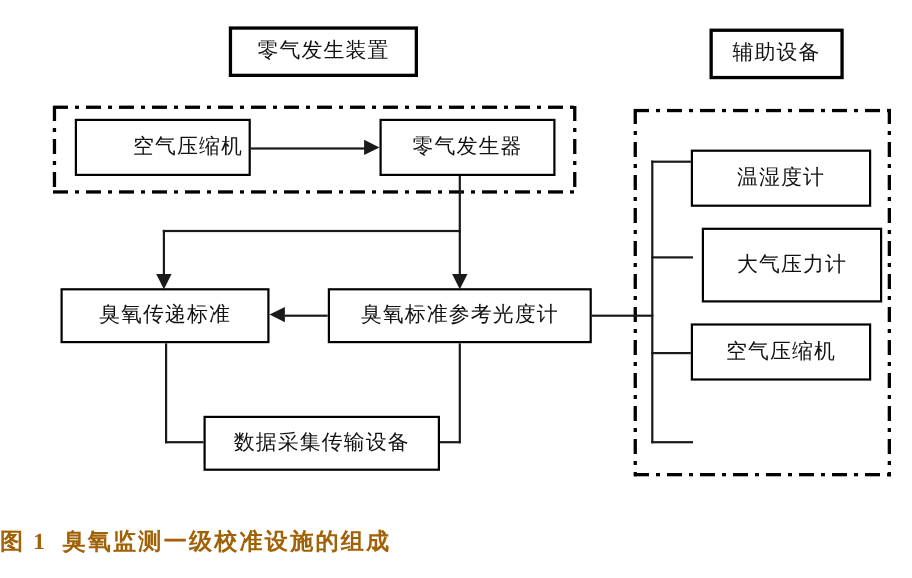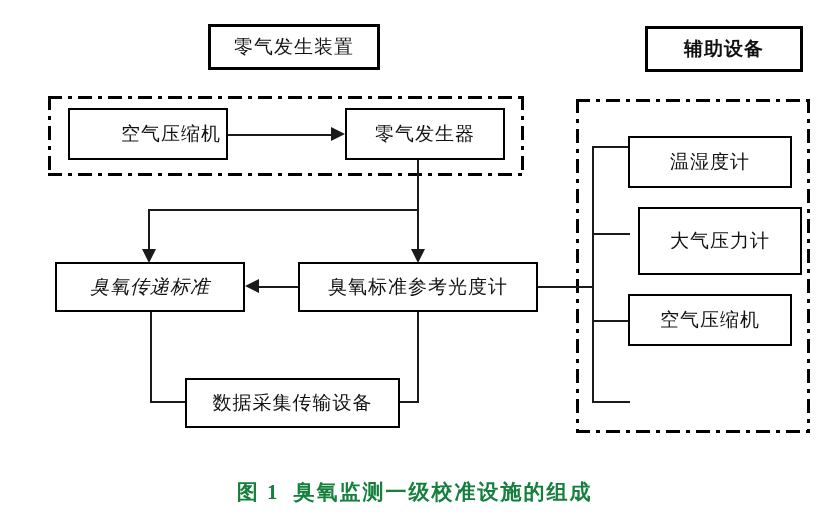--- a/index.html
+++ b/index.html
@@ -93,39 +93,38 @@
     border-left: 7px solid transparent;
     border-right: 7px solid transparent;
     border-top: 14px solid #1a1a1a;
   }
   
   #caption {
     position: absolute;
     left: 0;
     right: 0;
     top: 478px;
-    text-align: center;
     font-size: 21px;
     font-weight: bold;
     letter-spacing: 2px;
-    color: #15803d;
+    color: #a16207;
     z-index: 6;
   }
   #caption .cap-num { margin-right: 14px; }
 </style>
 </head>
 <body>
 
 <div id="figure">
 
   <div class="box header-box" style="left:208px; top:24px; width:172px; height:46px;">
     <span>零气发生装置</span>
   </div>
 
-  <div class="box header-box" style="left:645px; top:26px; width:158px; height:46px;font-weight:bold;">
+  <div class="box header-box" style="left:645px; top:26px; width:122px; height:46px;">
     <span>辅助设备</span>
   </div>
 
   <div class="panel dashdot" style="left:48px; top:96px; width:476px; height:80px;"></div>
 
   <div class="panel dashdot" style="left:576px; top:99px; width:234px; height:334px;"></div>
 
   <div class="box" style="left:68px; top:108px; width:160px; height:52px;padding-left:46px;">
     <span>空气压缩机</span>
   </div>
@@ -149,21 +148,21 @@
     <span>空气压缩机</span>
   </div>
 
 
   <div class="vline" style="left:592px; top:146px; height:257px;"></div>
   <div class="hline" style="left:592px; top:146px; width:38px;"></div>
   <div class="hline" style="left:592px; top:233px; width:38px;"></div>
   <div class="hline" style="left:592px; top:320px; width:38px;"></div>
   <div class="hline" style="left:592px; top:401px; width:38px;"></div>
 
-  <div class="box" style="left:55px; top:262px; width:190px; height:50px;font-style:italic;">
+  <div class="box" style="left:55px; top:262px; width:190px; height:50px;">
     <span>臭氧传递标准</span>
   </div>
 
   <div class="box" style="left:298px; top:262px; width:240px; height:50px;">
     <span>臭氧标准参考光度计</span>
   </div>
 
   <div class="box" style="left:185px; top:378px; width:215px; height:50px;">
     <span>数据采集传输设备</span>
   </div>

